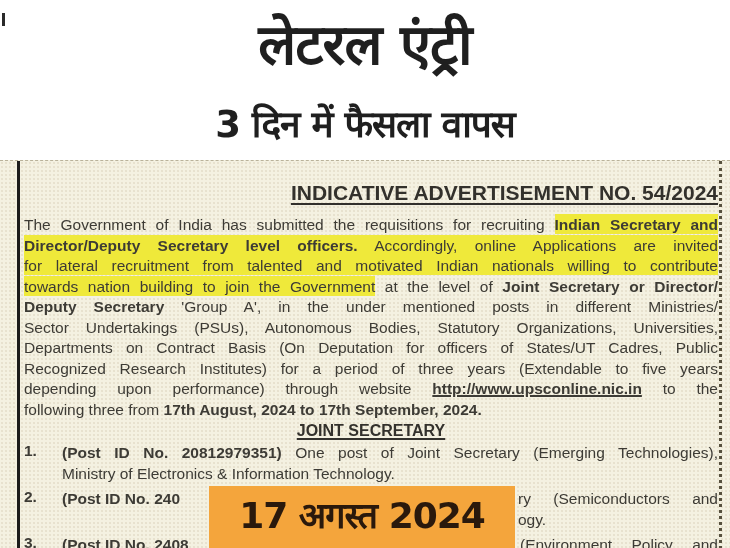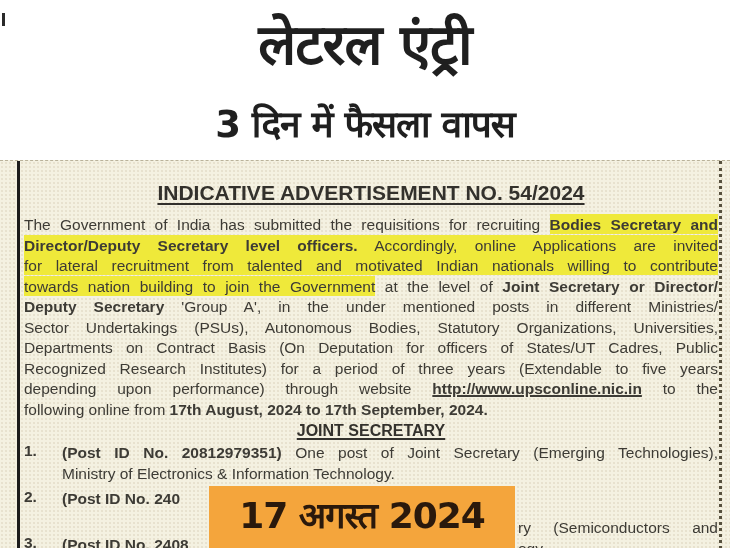--- a/index.html
+++ b/index.html
@@ -18,42 +18,42 @@
   .doc{position:absolute;top:160px;left:0;width:730px;height:388px;overflow:hidden;
        background-color:#f4f1e1;
        background-image:radial-gradient(#e4decacc 1px,rgba(0,0,0,0) 1px);
        background-size:4px 4px;
        border-top:1px dashed #b9b29a;
        color:#3d3b35;}
   .rule-left{position:absolute;left:17px;top:0;bottom:0;width:3px;background:#1c1c1c;}
   .rule-right{position:absolute;left:719px;top:0;bottom:0;width:0;border-left:3px dotted #57513e;}
   .doc-content{position:absolute;left:24px;top:0;width:694px;}
 
-  .doc-title{position:absolute;top:20px;left:0;width:100%;text-align:center;
+  .doc-title{position:absolute;top:20px;left:0;width:100%;text-align:right;
              font-weight:bold;font-size:21px;color:#33312c;
              text-decoration:underline;text-decoration-thickness:2px;text-underline-offset:3px;}
 
   .paragraph{position:absolute;top:54px;left:0;width:100%;font-size:15.5px;}
   .pline{height:20.5px;line-height:20.5px;text-align:justify;text-align-last:justify;white-space:nowrap0;}
   .pline.last{text-align-last:left;}
   .b{font-weight:bold;}
   .u{text-decoration:underline;text-decoration-thickness:2px;}
   .hl{background:#efe93a;box-shadow:0 1px 0 #efe93a,0 -2px 0 #efe93a;}
 
   .section-title{position:absolute;top:261px;left:0;width:100%;text-align:center;
                  font-weight:bold;font-size:16px;color:#33312c;
                  text-decoration:underline;text-decoration-thickness:2px;text-underline-offset:2px;}
 
   .post-list{position:absolute;top:281px;left:0;width:100%;font-size:15.5px;}
   .litem{display:flex;margin-bottom:4px;}
   .lnum{width:38px;font-weight:bold;flex:0 0 38px;}
   .ltext{flex:1;position:relative;}
   .iline{position:relative;height:21px;line-height:21px;}
   .iline.jfull{text-align:justify;text-align-last:justify;}
-  .rseg{position:absolute;top:0;white-space:nowrap;margin-top:29px;}
+  .rseg{position:absolute;top:0;white-space:nowrap;}
   .rseg.rj{white-space:normal;text-align:justify;text-align-last:justify;right:0;}
 
   
   .date-overlay{position:absolute;left:209px;top:486px;width:306px;height:70px;
                 background:#f4a53c;display:flex;align-items:flex-start;justify-content:center;}
   .date-overlay span{font-family:"DejaVu Sans",sans-serif;font-weight:bold;font-size:36px;
                      line-height:60px;color:#2a190c;letter-spacing:-1px;white-space:nowrap;}
 </style>
 </head>
 <body>
@@ -66,30 +66,30 @@
     <h2 class="headline-sub">3 दिन में फैसला वापस</h2>
   </div>
 
   <div class="doc">
     <div class="rule-left"></div>
     <div class="rule-right"></div>
 
     <div class="doc-content">
       <div class="doc-title">INDICATIVE ADVERTISEMENT NO. 54/2024</div>
       <div class="paragraph" id="paragraph">
-          <div class="pline"><span>The Government of India has submitted the requisitions for recruiting </span><span class="b hl">Bodies Secretary and</span></div>
+          <div class="pline"><span>The Government of India has submitted the requisitions for recruiting </span><span class="b hl">Indian Secretary and</span></div>
           <div class="pline"><span class="b hl">Director/Deputy Secretary level officers.</span><span class="hl"> Accordingly, online Applications are invited</span></div>
           <div class="pline"><span class="hl">for lateral recruitment from talented and motivated Indian nationals willing to contribute</span></div>
           <div class="pline"><span class="hl">towards nation building to join the Government</span><span> at the level of </span><span class="b">Joint Secretary or Director/</span></div>
           <div class="pline"><span class="b">Deputy Secretary</span><span> 'Group A', in the under mentioned posts in different Ministries/</span></div>
           <div class="pline"><span>Sector Undertakings (PSUs), Autonomous Bodies, Statutory Organizations, Universities,</span></div>
           <div class="pline"><span>Departments on Contract Basis (On Deputation for officers of States/UT Cadres, Public</span></div>
           <div class="pline"><span>Recognized Research Institutes) for a period of three years (Extendable to five years</span></div>
           <div class="pline"><span>depending upon performance) through website </span><span class="b u">http://www.upsconline.nic.in</span><span> to the</span></div>
-          <div class="pline last"><span>following online from </span><span class="b">17th August, 2024 to 17th September, 2024.</span></div>
+          <div class="pline last"><span>following three from </span><span class="b">17th August, 2024 to 17th September, 2024.</span></div>
         </div>
       <div class="section-title">JOINT SECRETARY</div>
       <div class="post-list" id="post-list">
           <div class="litem">
             <div class="lnum">1.</div>
             <div class="ltext">
               <div class="iline jfull"><span class="b">(Post ID No. 20812979351)</span><span> One post of Joint Secretary (Emerging Technologies),</span></div>
               <div class="iline"><span>Ministry of Electronics &amp; Information Technology.</span></div>
             </div>
           </div>

